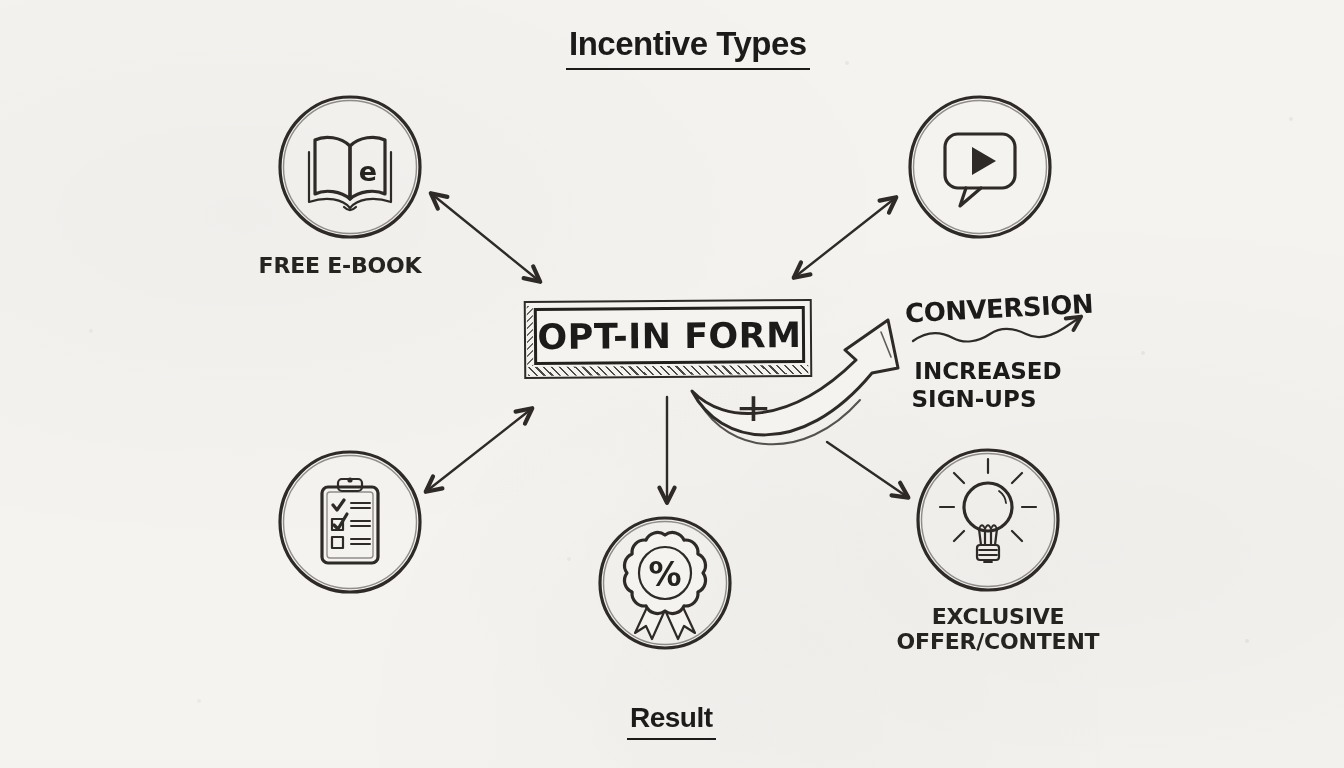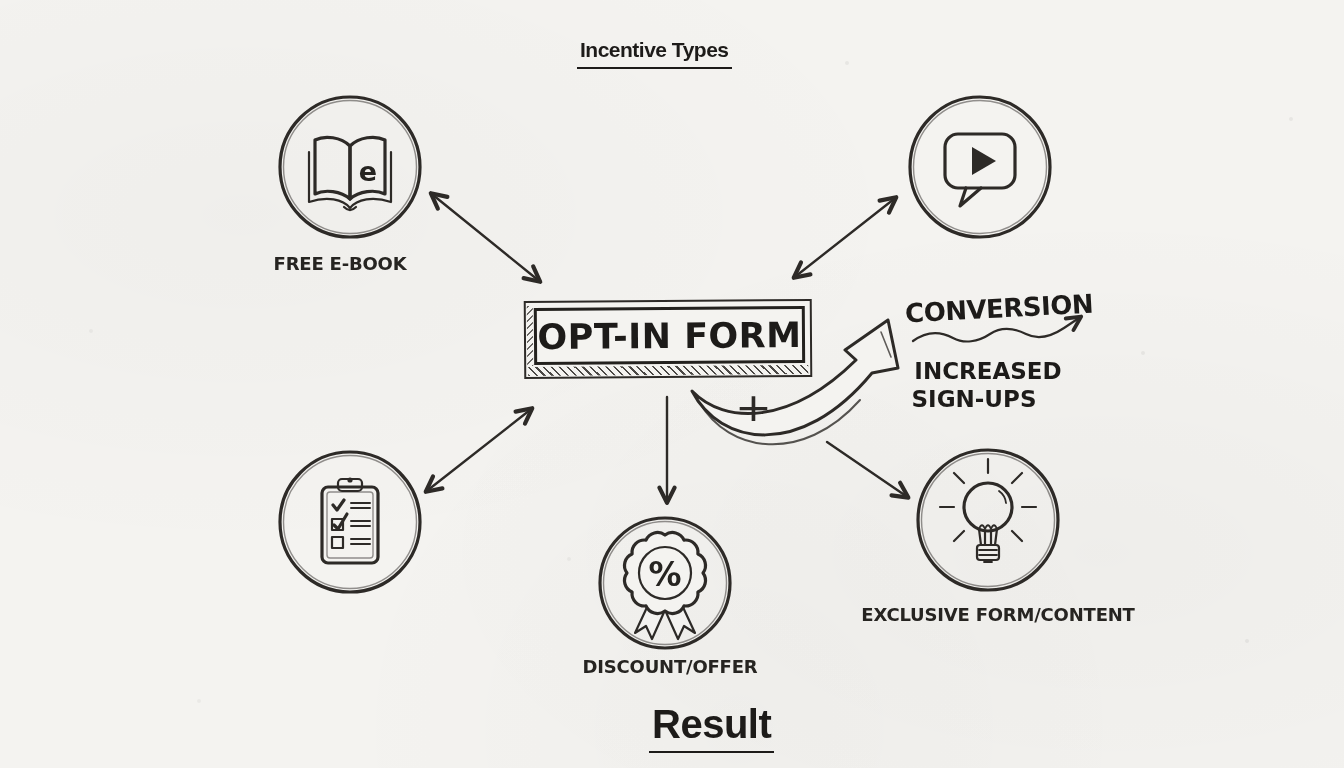--- a/index.html
+++ b/index.html
@@ -26,25 +26,25 @@
   .s2{stroke-width:2.2;}
   .s1{stroke-width:1.4;opacity:.5;}
   .fillink{fill:#2d2a27;stroke:none;}
   .fillpaper{fill:#f4f3f0;}
   .al{fill:none;stroke:#2d2a27;stroke-width:2.4;stroke-linecap:round;stroke-linejoin:round;}
   .svgtxt{font-family:"DejaVu Sans",sans-serif;fill:#262421;font-weight:bold;}
   .heading{
     position:absolute;font-family:"Liberation Sans",sans-serif;font-weight:700;
     color:#1d1b19;border-bottom:2.5px solid #1d1b19;letter-spacing:-0.5px;
   }
-  #title{left:566px;top:38px;font-size:21px;padding:0 3px 5px 3px;margin-left:11px;}
-  #result{left:627px;top:702px;font-size:40px;padding:0 3px 4px 3px;margin-left:22px;}
+  #title{left:566px;top:25px;font-size:33px;padding:0 3px 5px 3px;}
+  #result{left:627px;top:702px;font-size:28px;padding:0 3px 4px 3px;}
   .lbl{
     position:absolute;width:280px;text-align:center;
-    font-weight:700;font-size:18px;letter-spacing:-0.2px;color:#262421;
+    font-weight:700;font-size:22px;letter-spacing:-0.2px;color:#262421;
   }
   #optin-box{
     position:absolute;left:524px;top:300px;width:288px;height:78px;
     border:2.5px solid #2d2a27;box-sizing:border-box;transform:rotate(-0.4deg);
     background:#f4f3f0;
   }
   #optin-inner{
     position:absolute;left:8px;top:5px;right:5px;bottom:12px;
     border:3px solid #23211e;display:flex;align-items:center;justify-content:center;
     font-weight:700;font-size:35px;letter-spacing:0.5px;color:#1d1b19;
@@ -131,34 +131,33 @@
 
   <svg width="140" height="140" viewBox="0 0 140 140" style="left:595px;top:513px">
     <circle class="s" cx="70" cy="70" r="65"></circle>
     <circle class="s s1" cx="70" cy="70" r="61.5"></circle>
     <path class="s s2 fillpaper" d="M54 90 L40 120 L51 113 L57 126 L70 97 Z"></path>
     <path class="s s2 fillpaper" d="M86 90 L100 120 L89 113 L83 126 L70 97 Z"></path>
     <path class="s fillpaper" d="M 70.0 22.0 A 12.5 12.5 0 0 1 89.0 27.1 A 12.5 12.5 0 0 1 102.9 41.0 A 12.5 12.5 0 0 1 108.0 60.0 A 12.5 12.5 0 0 1 102.9 79.0 A 12.5 12.5 0 0 1 89.0 92.9 A 12.5 12.5 0 0 1 70.0 98.0 A 12.5 12.5 0 0 1 51.0 92.9 A 12.5 12.5 0 0 1 37.1 79.0 A 12.5 12.5 0 0 1 32.0 60.0 A 12.5 12.5 0 0 1 37.1 41.0 A 12.5 12.5 0 0 1 51.0 27.1 A 12.5 12.5 0 0 1 70.0 22.0 Z"></path>
     <circle class="s s2" cx="70" cy="60" r="26"></circle>
     <text class="svgtxt" x="70" y="61" font-size="33" text-anchor="middle" dominant-baseline="central">%</text>
   </svg>
-  <div class="lbl" style="left:530px;top:656px">DISCOUNT/OFFER</div>
 
   <svg width="150" height="150" viewBox="0 0 150 150" style="left:913px;top:445px">
     <circle class="s" cx="75" cy="75" r="70"></circle>
     <circle class="s s1" cx="75" cy="75" r="66.5"></circle>
     <circle class="s" cx="75" cy="62" r="24" stroke-width="3"></circle>
     <path class="al" d="M86 46 A 17 17 0 0 1 93 58" style="stroke-width:1.8"></path>
     <path class="al" d="M66 84 c2 -5 4 -5 6 0 c2 -5 4 -5 6 0 c2 -5 4 -5 6 0" style="stroke-width:1.8"></path>
     <path class="s s2" d="M66 84 L68 100 M84 84 L82 100 M72 87 L72 100 M78 87 L78 100"></path>
     <rect class="s s2" x="64" y="100" width="22" height="15" rx="3"></rect>
     <path class="al" d="M66 105 H84 M66 110 H84 M71 117 H79" style="stroke-width:1.8"></path>
     <path class="s s2" d="M75 28 L75 14 M51 38 L41 28 M99 38 L109 28 M41 62 L27 62 M109 62 L123 62 M51 86 L41 96 M99 86 L109 96"></path>
   </svg>
-  <div class="lbl" style="left:858px;top:604px">EXCLUSIVE FORM/CONTENT</div>
+  <div class="lbl" style="left:858px;top:604px">EXCLUSIVE OFFER/CONTENT</div>
 
   <div id="optin-box">
     <div class="hatch-l"></div>
     <div class="hatch-b"></div>
     <div id="optin-inner">OPT-IN FORM</div>
   </div>
 
   <div id="plus">+</div>
 
   <div id="conversion">CONVERSION</div>

